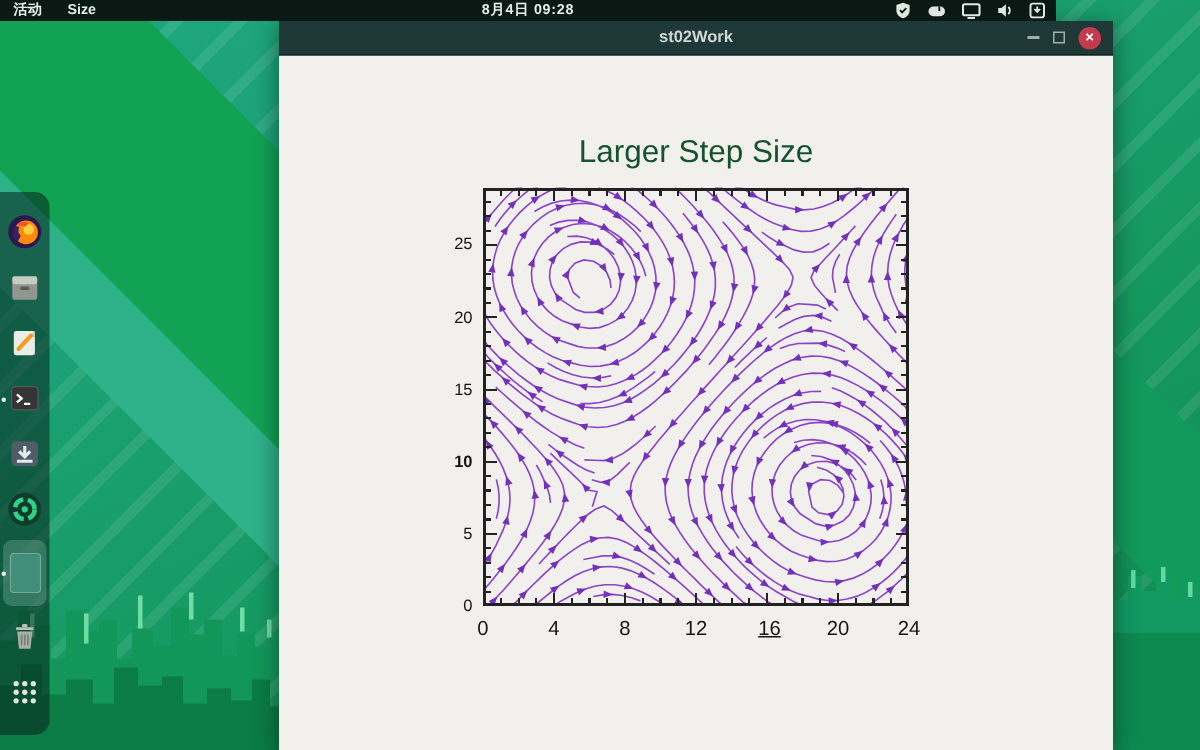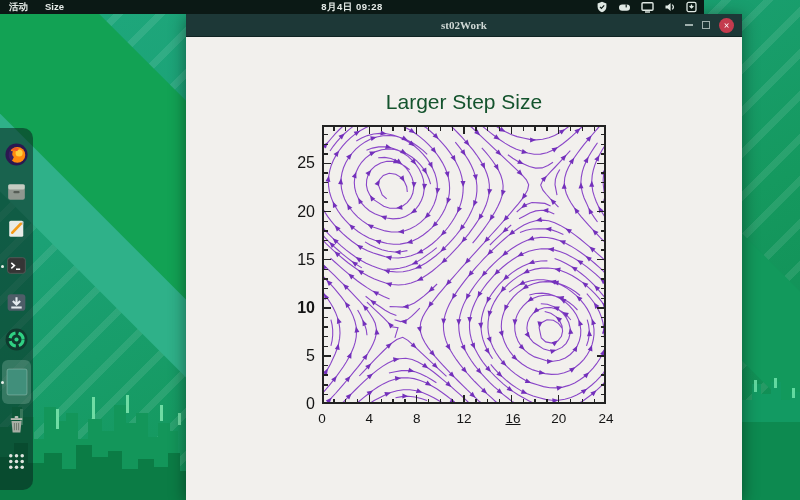--- a/index.html
+++ b/index.html
@@ -27,34 +27,34 @@
   .dock-item{position:relative;width:33px;height:37px;display:flex;align-items:center;justify-content:center;}
   .dock-item.active-slot{height:48px;}
   .active-pill{position:absolute;left:2px;top:2px;width:29px;height:44px;
     background:rgba(195,230,218,0.22);border-radius:6px;}
   .run-dot{position:absolute;left:1px;top:50%;width:3px;height:3px;margin-top:-1px;
     border-radius:50%;background:#e8efe9;}
   
   #window{left:186px;top:14px;width:556px;height:486px;z-index:20;
     box-shadow:0 3px 16px rgba(0,0,0,0.45);background:#f2f0ed;}
   #titlebar{position:absolute;left:0;top:0;width:556px;height:22px;background:#1d3837;
-    border-bottom:1px solid #102423;font-family:Liberation Serif, serif;}
+    border-bottom:1px solid #102423;}
   #win-title{position:absolute;left:0;right:0;top:0;text-align:center;color:#cfd8d5;
     font-size:11px;font-weight:bold;line-height:22px;}
   #tb-btns{position:absolute;right:8px;top:0;height:22px;display:flex;gap:9px;align-items:center;}
   .wbtn-min{width:8px;height:0;border-top:2px solid #9fb0ad;}
   .wbtn-rst{width:6px;height:6px;border:1.5px solid #9fb0ad;}
   .wbtn-close{width:15px;height:15px;border-radius:50%;background:#c43b4e;color:#fff;
     font-size:10px;line-height:15px;text-align:center;font-weight:bold;}
   
   #plot-title{position:absolute;left:0;right:0;top:76px;text-align:center;
     font-size:21px;color:#14532d;}
   #plot-svg{position:absolute;left:136px;top:111px;}
   .xtick-label{position:absolute;transform:translateX(-50%);font-size:13.5px;color:#151515;top:397px;}
-  .ytick-label{position:absolute;right:427px;font-size:16px;color:#151515;height:16px;line-height:16px;}
+  .ytick-label{position:absolute;right:427px;font-size:11px;color:#151515;height:16px;line-height:16px;}
   .skyline{bottom:0;}
 </style>
 </head>
 <body>
 
 <div id="wallpaper" class="abs">
   <div class="stripes abs"></div>
   <div class="band1 abs"></div>
   <div class="band2 abs"></div>
   <div class="band3 abs"></div>

